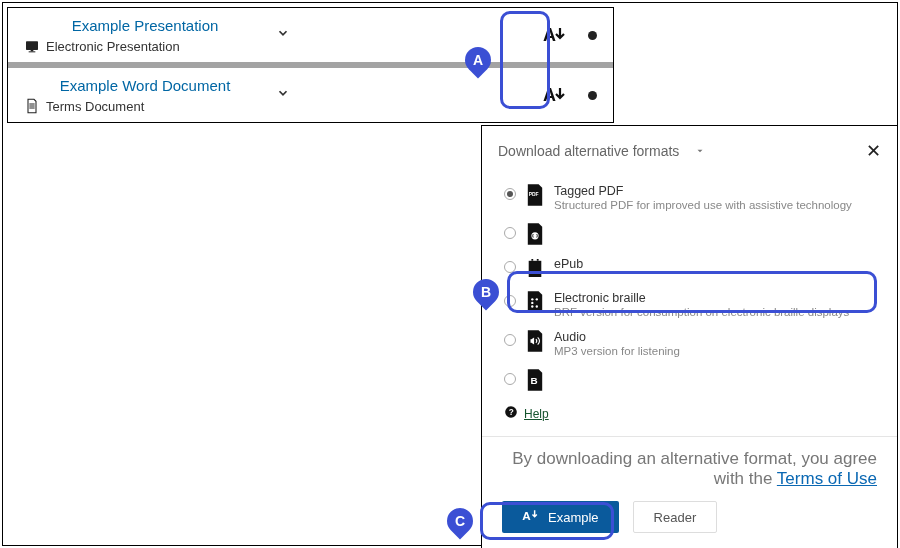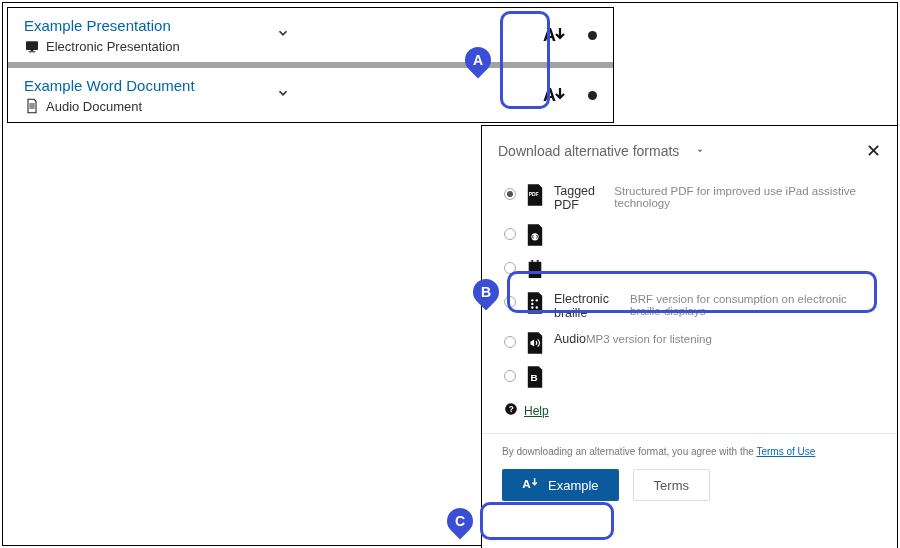--- a/index.html
+++ b/index.html
@@ -26,21 +26,21 @@
     border: 1px solid #000;
     background: #fff;
   }
   .file-row {
     display: flex;
     align-items: center;
     padding: 8px 10px 8px 16px;
     position: relative;
   }
   .file-row + .file-row { border-top: 6px solid #a3a3a3; }
-  .file-info { flex: 1; display: flex; flex-direction: column; }
+  .file-info { flex: 1; display: flex; flex-direction: column; text-align: center; }
   .file-title {
     color: #0066a4;
     font-size: 15px;
     line-height: 20px;
     cursor: pointer;
   }
   .file-sub {
     margin-top: 2px;
     display: flex;
     align-items: center;
@@ -116,35 +116,35 @@
     width: 12px; height: 12px; border: 1px solid #aaa; border-radius: 50%;
     margin-top: 4px; flex: 0 0 12px;
     cursor: pointer;
     position: relative;
   }
   .radio.selected::after {
     content: ""; position: absolute; left: 2px; top: 2px;
     width: 6px; height: 6px; border-radius: 50%; background: #555;
   }
   .fmt-icon { width: 18px; height: 22px; flex: 0 0 18px; margin-top: 0; }
-  .fmt-text { display: flex; flex-direction: row; }
+  .fmt-text { display: flex; flex-direction: column; }
   .fmt-name { color: #333; font-size: 12.5px; }
   .fmt-desc { color: #888; font-size: 11.5px; margin-top: 1px; }
   .help-row {
     padding: 8px 22px;
     display: flex; align-items: center; gap: 6px;
     color: #222; font-size: 12px;
   }
   .help-row a { color: #14532d; text-decoration: underline; cursor: pointer; }
   .divider { height: 1px; background: #e5e5e5; margin: 6px 0 0 0; }
   .terms {
     padding: 12px 20px 0 20px;
     color: #777;
-    text-align: left;
-    font-size: 10px;
+    text-align: right;
+    font-size: 17px;
   }
   .terms a { color: #0a68b3; text-decoration: underline; }
   .modal-buttons {
     display: flex; gap: 14px;
     padding: 12px 20px 14px 20px;
   }
   .btn {
     height: 32px;
     display: inline-flex; align-items: center; justify-content: center;
     padding: 0 20px;
@@ -193,21 +193,21 @@
     <div class="file-row">
       <div class="file-info">
         <span class="file-title">Example Word Document</span>
         <span class="file-sub">
           <span class="file-subicon">
             <svg viewBox="0 0 24 24" width="16" height="16">
                 <path d="M6 2h9l3 3v17H6z" fill="none" stroke="#222" stroke-width="1.6"></path>
                 <path d="M8 9h8M8 12h8M8 15h8" stroke="#222" stroke-width="1.5"></path>
               </svg>
           </span>
-          <span>Audio Document</span>
+          <span>Terms Document</span>
         </span>
       </div>
       <span class="chevron">
         <svg width="14" height="14" viewBox="0 0 24 24">
             <path d="M6 9l6 6 6-6" fill="none" stroke="#333" stroke-width="3"></path>
           </svg>
       </span>
       <div style="flex:1"></div>
       <span class="af-icon">
         <svg width="24" height="22" viewBox="0 0 24 22">
@@ -235,21 +235,21 @@
       <div class="format-row">
         <span class="radio selected"></span>
         <span class="fmt-icon">
           <svg viewBox="0 0 20 24" width="18" height="22">
               <path d="M2 0h12l4 4v20H2z" fill="#111"></path>
               <text x="3" y="13" font-size="5.5" fill="#fff" font-family="Arial" font-weight="bold">PDF</text>
             </svg>
         </span>
         <span class="fmt-text">
           <span class="fmt-name">Tagged PDF</span>
-          <span class="fmt-desc">Structured PDF for improved use iPad assistive technology</span>
+          <span class="fmt-desc">Structured PDF for improved use with assistive technology</span>
         </span>
       </div>
 
       <div class="format-row">
         <span class="radio"></span>
         <span class="fmt-icon">
           <svg viewBox="0 0 20 24" width="18" height="22">
               <path d="M2 0h12l4 4v20H2z" fill="#111"></path>
               <circle cx="10" cy="14" r="4" fill="#fff"></circle>
               <path d="M8 12 a4 4 0 0 0 0 4 M12 12 a4 4 0 0 1 0 4" fill="none" stroke="#111" stroke-width="1"></path>
@@ -259,20 +259,21 @@
 
       <div class="format-row">
         <span class="radio"></span>
         <span class="fmt-icon">
           <svg viewBox="0 0 20 24" width="18" height="22">
               <path d="M3 4 h14 v18 h-14 z" fill="#111"></path>
               <path d="M6 4 v-2 h2 v2 M12 4 v-2 h2 v2" fill="#111"></path>
             </svg>
         </span>
         <span class="fmt-text">
+          <span class="fmt-name">ePub</span>
         </span>
       </div>
 
       <div class="format-row">
         <span class="radio"></span>
         <span class="fmt-icon">
           <svg viewBox="0 0 20 24" width="18" height="22">
               <path d="M2 0h12l4 4v20H2z" fill="#111"></path>
               <g fill="#fff">
                 <circle cx="7" cy="9" r="1.3"></circle>
@@ -335,21 +336,21 @@
       <div class="btn btn-primary">
         <span>
           <svg width="18" height="16" viewBox="0 0 24 22">
               <text x="0" y="16" font-family="Arial" font-weight="bold" font-size="16" fill="#fff">A</text>
               <path d="M17 3 v9 M14 9 l3 3 l3 -3" fill="none" stroke="#fff" stroke-width="2"></path>
             </svg>
         </span>
         <span>Example</span>
       </div>
       <div class="btn btn-secondary">
-        <span>Terms</span>
+        <span>Reader</span>
       </div>
     </div>
   </div>
 
   <div class="callout-box callout-A-box"></div>
   <div class="callout-label cl-A">
       <span>A</span>
     </div>
 
   <div class="callout-box callout-B-box"></div>

